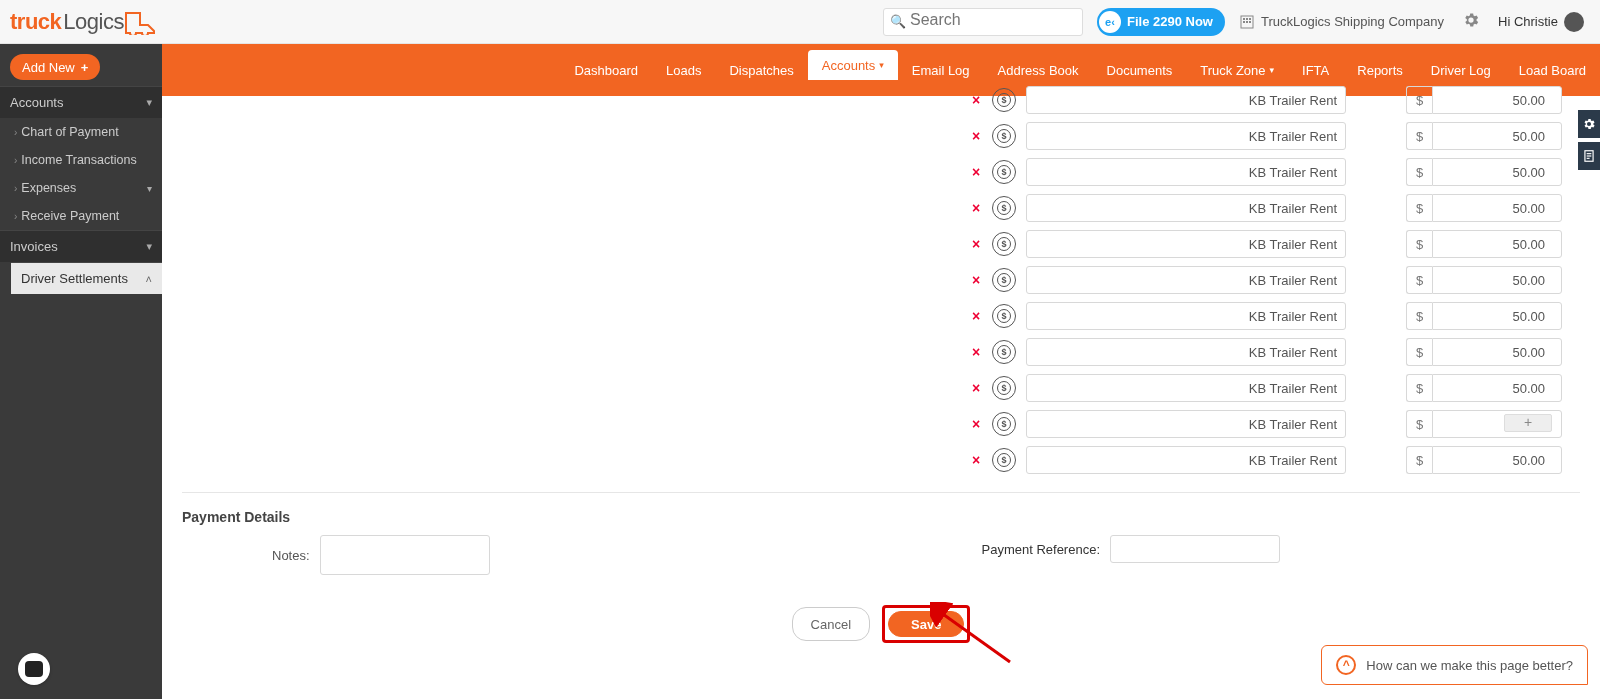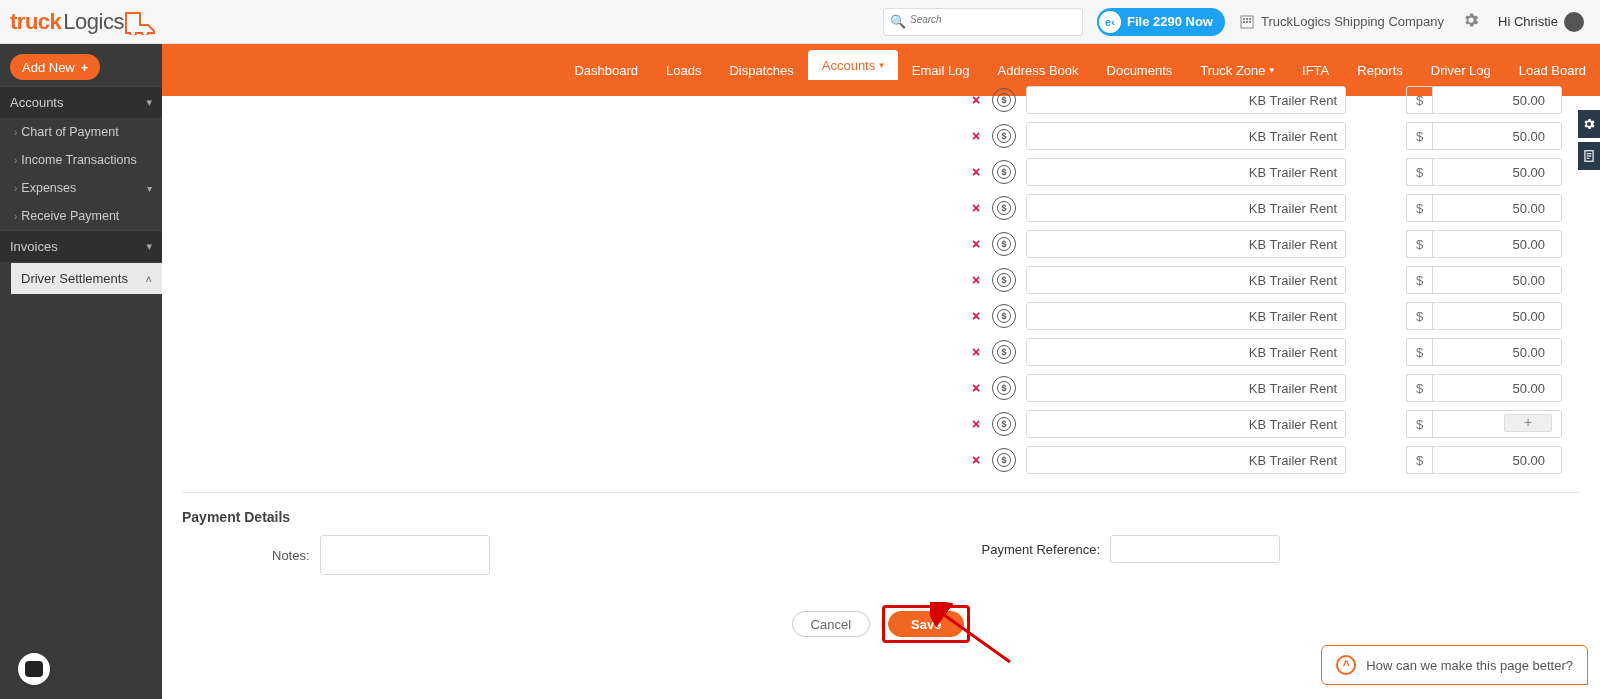--- a/index.html
+++ b/index.html
@@ -6,21 +6,21 @@
     body { font-family: Arial, sans-serif; font-size: 13px; color: #333; background: #fff; width: 1600px; height: 699px; overflow: hidden; position: relative; }
 
     
     .header { height: 44px; background: #f7f7f7; border-bottom: 1px solid #e5e5e5; display: flex; align-items: center; padding: 0 10px; }
     .logo { display: flex; align-items: center; gap: 2px; font-family: Arial, sans-serif; }
     .logo-truck { color: #f26522; font-size: 22px; font-weight: 700; letter-spacing: -0.5px; }
     .logo-logics { color: #555; font-size: 22px; font-weight: 400; letter-spacing: -0.5px; }
     .logo-svg { height: 26px; margin-left: -2px; }
     .header-spacer { flex: 1; }
     .search-box { position: relative; width: 200px; margin-right: 14px; }
-    .search-box input { width: 100%; height: 28px; border: 1px solid #ddd; border-radius: 3px; padding: 0 8px 4px 26px; font-size: 10px; color: #888; font-style: italic; }
+    .search-box input { width: 100%; height: 28px; border: 1px solid #ddd; border-radius: 3px; padding: 0 8px 4px 26px; font-size: 16px; color: #888; }
     .search-box .sicon { position: absolute; left: 7px; top: 6px; color: #aaa; font-size: 13px; }
     .file2290 { background: #1da1f2; color: #fff; border-radius: 16px; height: 28px; display: flex; align-items: center; padding: 2px 12px 2px 2px; font-size: 13px; font-weight: 600; margin-right: 14px; cursor: pointer; }
     .file2290 .circ { width: 22px; height: 22px; border-radius: 50%; background: #fff; color: #1da1f2; display: inline-flex; align-items: center; justify-content: center; margin-right: 6px; font-size: 11px; font-weight: 700; }
     .company { display: flex; align-items: center; gap: 6px; margin-right: 18px; color: #555; }
     .gear { color: #888; margin-right: 18px; cursor: pointer; }
     .greet { display: flex; align-items: center; gap: 6px; margin-right: 6px; }
     .avatar-head { width: 20px; height: 20px; border-radius: 50%; background: #555; display: inline-block; }
 
     
     .topnav { height: 52px; background: #f26522; color: #fff; display: flex; align-items: stretch; margin-left: 162px; }
@@ -61,21 +61,21 @@
 
     .payment-details h3 { font-size: 14px; font-weight: 700; color: #444; margin-bottom: 10px; }
     .pd-row { display: flex; align-items: flex-start; gap: 30px; }
     .pd-notes { display: flex; align-items: center; gap: 10px; padding-left: 90px; }
     .pd-notes label { font-size: 13px; color: #555; }
     .pd-notes textarea { width: 170px; height: 40px; border: 1px solid #d8d8d8; border-radius: 3px; padding: 4px; resize: none; }
     .pd-ref { display: flex; align-items: center; gap: 10px; margin-left: auto; margin-right: 300px;}
     .pd-ref input { width: 170px; height: 28px; border: 1px solid #d8d8d8; border-radius: 3px; padding: 0 6px; }
 
     .btn-row { display: flex; justify-content: center; gap: 12px; margin-top: 30px; align-items: center; }
-    .btn-cancel { background: #fff; border: 1px solid #ccc; color: #666; border-radius: 14px; height: 26px; padding: 0 18px; font-size: 13px; cursor: pointer; }
+    .btn-cancel { background: #fff; border: 1px solid #ccc; color: #666; border-radius: 14px; height: 34px; padding: 0 18px; font-size: 13px; cursor: pointer; }
     .btn-save { background: #f26522; border: 1px solid #f26522; color: #fff; border-radius: 14px; height: 26px; padding: 0 22px; font-size: 13px; cursor: pointer; font-weight: 600; }
     .save-highlight { border: 3px solid #d90000; padding: 3px; border-radius: 4px; display: inline-block; }
 
     
     .side-widget { position: absolute; right: 0; width: 22px; height: 28px; color: #fff; display: flex; align-items: center; justify-content: center; font-size: 13px; }
     .w1 { top: 110px; background: #2b3a4a; }
     .w2 { top: 142px; background: #2b3a4a; }
 
     .feedback { position: absolute; right: 12px; bottom: 14px; border: 1px solid #f26522; color: #555; border-radius: 6px 6px 0 6px; height: 40px; display: flex; align-items: center; gap: 10px; padding: 0 14px; background: #fff; }
     .feedback .fb-icon { width: 20px; height: 20px; border: 2px solid #f26522; border-radius: 50%; display: inline-flex; align-items: center; justify-content: center; color: #f26522; font-size: 12px; font-weight: 700; }

